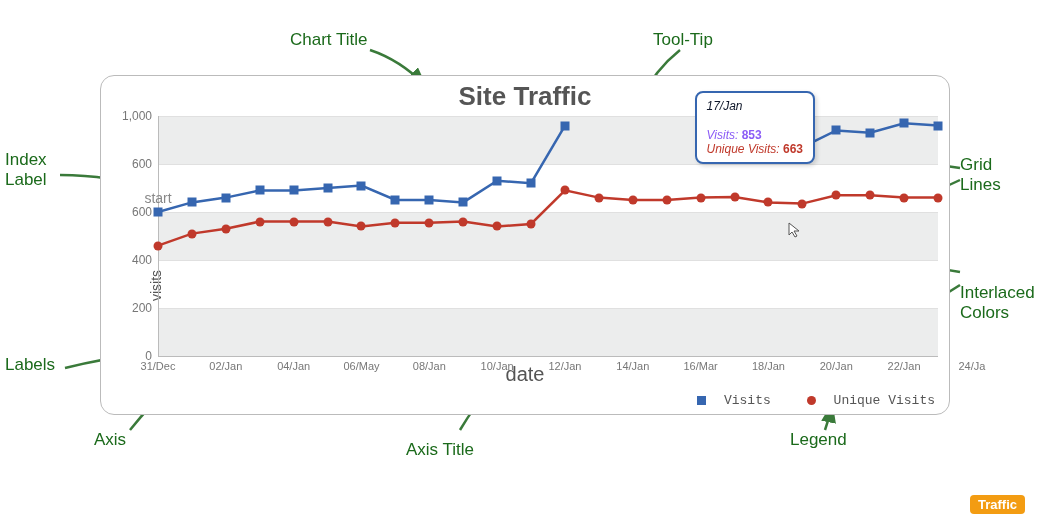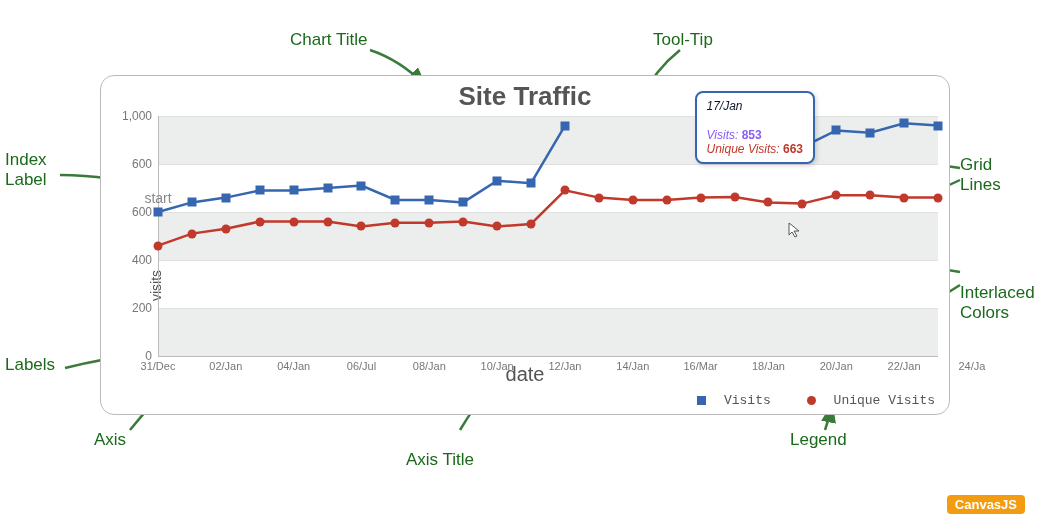--- a/index.html
+++ b/index.html
@@ -211,21 +211,21 @@
 <div class="callout" style="left:5px; top:355px;">Labels</div>
 <svg class="arrow" style="left:65px; top:358px; width:80px; height:25px;">
   <path d="M0,10 Q40,0 75,-3" stroke="#3a7a3a" stroke-width="2.5" fill="none" marker-end="url(#ah)"></path>
 </svg>
 
 <div class="callout" style="left:94px; top:430px;">Axis</div>
 <svg class="arrow" style="left:130px; top:390px; width:60px; height:45px;">
   <path d="M0,40 Q20,15 50,-15" stroke="#3a7a3a" stroke-width="2.5" fill="none" marker-end="url(#ah)"></path>
 </svg>
 
-<div class="callout" style="left:406px; top:450px;text-align:center;">Axis Title</div>
+<div class="callout" style="left:406px; top:440px;text-align:center;">Axis Title</div>
 <svg class="arrow" style="left:460px; top:390px; width:40px; height:45px;">
   <path d="M0,40 Q15,15 30,-2" stroke="#3a7a3a" stroke-width="2.5" fill="none" marker-end="url(#ah)"></path>
 </svg>
 
 <div class="callout" style="left:790px; top:430px;">Legend</div>
 <svg class="arrow" style="left:820px; top:405px; width:30px; height:30px;">
   <path d="M5,25 Q10,10 12,0" stroke="#3a7a3a" stroke-width="2.5" fill="none" marker-end="url(#ah)"></path>
 </svg>
 
 <div class="chart-frame">
@@ -246,21 +246,21 @@
       <div class="tick-y" style="top: 96px;">600</div>
       <div class="gridline" style="top: 48px;"></div>
       <div class="tick-y" style="top: 48px;">600</div>
       <div class="gridline" style="top: 0px;"></div>
       <div class="tick-y" style="top: 0px;">1,000</div>
       <div class="axis-line" style="left: 0px; right: 0px; top: 240px; height: 1px;"></div>
       <div class="axis-line" style="left: 0px; top: 0px; bottom: 0px; width: 1px;"></div>
       <div class="tick-x" style="left: 0px;">31/Dec</div>
       <div class="tick-x" style="left: 67.8261px;">02/Jan</div>
       <div class="tick-x" style="left: 135.652px;">04/Jan</div>
-      <div class="tick-x" style="left: 203.478px;">06/Jul</div>
+      <div class="tick-x" style="left: 203.478px;">06/May</div>
       <div class="tick-x" style="left: 271.304px;">08/Jan</div>
       <div class="tick-x" style="left: 339.13px;">10/Jan</div>
       <div class="tick-x" style="left: 406.957px;">12/Jan</div>
       <div class="tick-x" style="left: 474.783px;">14/Jan</div>
       <div class="tick-x" style="left: 542.609px;">16/Mar</div>
       <div class="tick-x" style="left: 610.435px;">18/Jan</div>
       <div class="tick-x" style="left: 678.261px;">20/Jan</div>
       <div class="tick-x" style="left: 746.087px;">22/Jan</div>
       <div class="tick-x" style="left: 813.913px;">24/Ja</div>
       <svg class="lines">
@@ -323,13 +323,13 @@
     </div>
 
   <div class="x-axis-title">date</div>
 
   <div class="legend">
     <span><span class="lg-sq"></span><span>Visits</span></span>
     <span><span class="lg-ci"></span><span>Unique Visits</span></span>
   </div>
 </div>
 
-<div class="brand">CanvasJS</div>
+<div class="brand">Traffic</div>
 
 </body></html>

